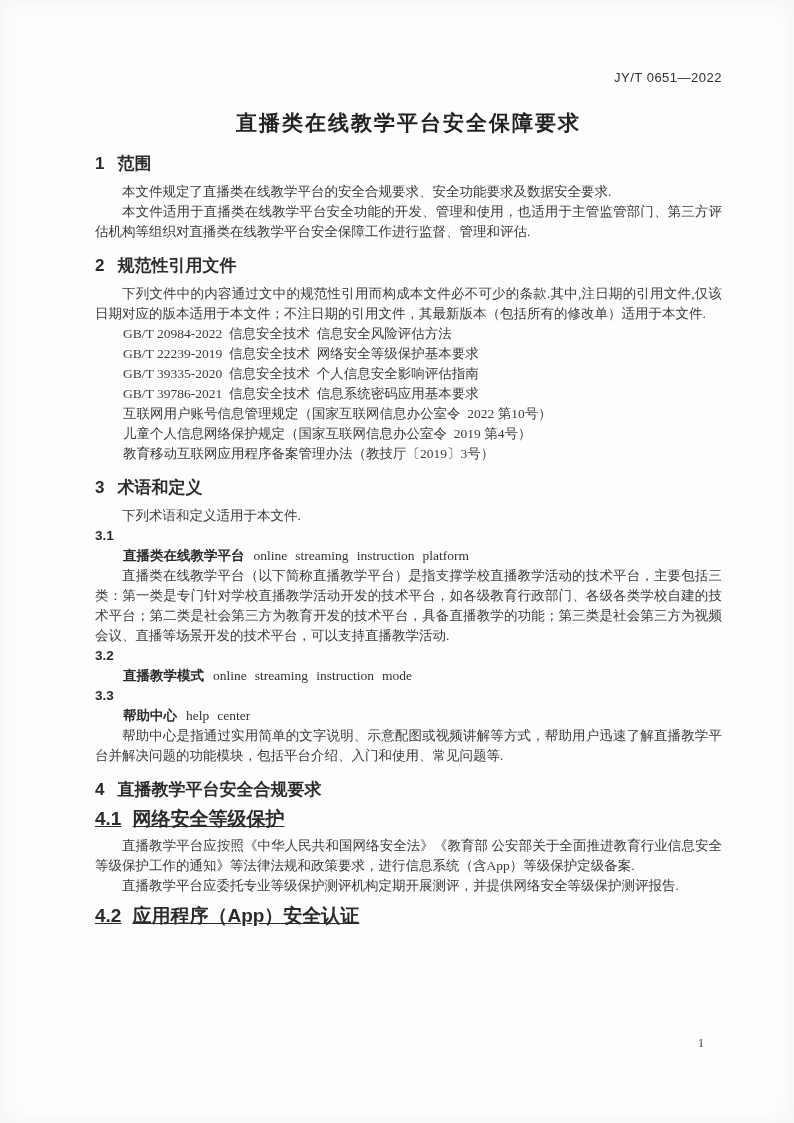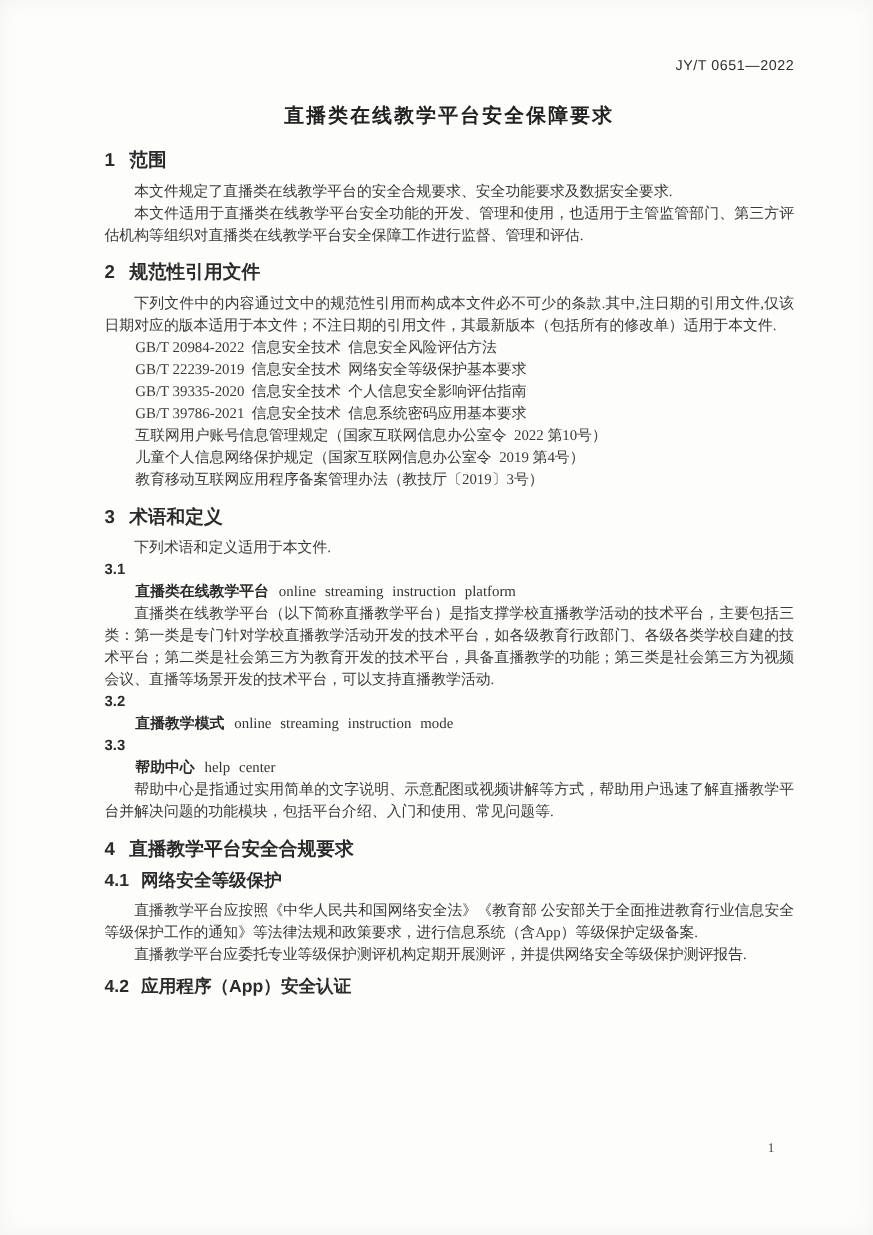--- a/index.html
+++ b/index.html
@@ -16,49 +16,50 @@
     background:#fdfdfb;
     box-shadow:inset 0 0 22px rgba(0,0,0,0.045);
     overflow:hidden;
   }
   .content{
     position:absolute;
     left:95px; top:0; width:627px;
     font-size:13.5px; line-height:20px;
   }
   .doc-code{
-    padding-top:50px;
+    padding-top:68px;
     text-align:right;
     font-family:"Liberation Sans","DejaVu Sans",sans-serif;
     font-size:13px;
     letter-spacing:0.5px;
     color:#2f2f2f;
   }
   .doc-title{
     margin:20px 0 16px 0;
     text-align:center;
     font-family:"Liberation Sans","DejaVu Sans",sans-serif;
     font-weight:bold;
-    font-size:18px;
+    font-size:21px;
     line-height:30px;
     letter-spacing:2px;
     color:#222;
   }
   h2.sec{
     margin:14px 0 9px 0;
     font-family:"Liberation Sans","DejaVu Sans",sans-serif;
     font-size:17px; font-weight:bold; color:#2b2b2b;
     line-height:19px;
   }
   h2.sec .gap{margin-left:13px;}
   h3.sub{
     margin:11px 0 8px 0;
     font-family:"Liberation Sans","DejaVu Sans",sans-serif;
-    font-size:16px; font-weight:bold; color:#2b2b2b;
+    font-size:19px; font-weight:bold; color:#2b2b2b;
     line-height:18px;
+    text-decoration:underline;
   }
   h3.sub .gap{margin-left:11px;}
   p.para{
     margin:0;
     text-indent:2em;
     text-align:justify;
   }
   .clause-num{
     font-family:"Liberation Sans","DejaVu Sans",sans-serif;
     font-weight:bold; color:#2b2b2b;

